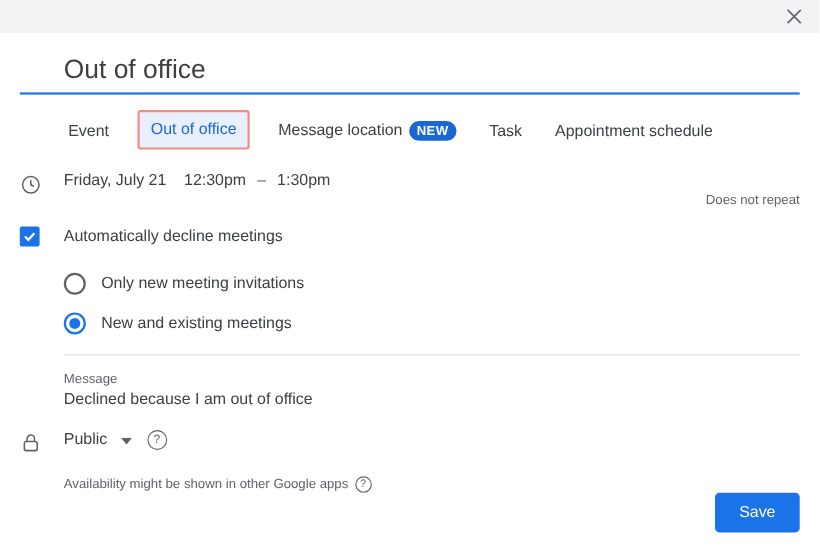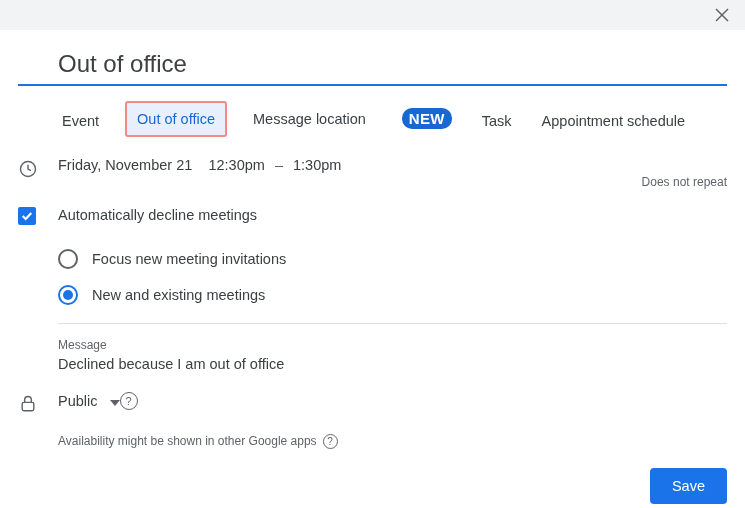--- a/index.html
+++ b/index.html
@@ -68,26 +68,25 @@
     .tab-active {
       border: 2.5px solid #f28b82;
       background: #e8f0fe;
       color: #1967d2;
       padding: 8px 10px;
       border-radius: 3px;
     }
     .badge {
       background: #1967d2;
       color: #fff;
-      font-size: 15px;
+      font-size: 12px;
       font-weight: 700;
       padding: 2px 7px;
       border-radius: 10px;
       letter-spacing: 0.3px;
-      margin-left: 30px;
     }
 
     .row {
       display: flex;
       align-items: flex-start;
       margin-bottom: 16px;
     }
     .icon-col {
       width: 40px;
       flex-shrink: 0;
@@ -168,20 +167,21 @@
     .msg-value {
       font-size: 14.5px;
       color: #3c4043;
       padding-left: 40px;
       margin-bottom: 20px;
     }
 
     .visibility-row {
       display: flex;
       align-items: center;
+      gap: 14px;
       font-size: 14.5px;
     }
     .dropdown-indicator svg { color: #5f6368; }
     .help-circle {
       width: 18px;
       height: 18px;
       border: 1.6px solid #5f6368;
       border-radius: 50%;
       display: inline-flex;
       align-items: center;
@@ -198,21 +198,21 @@
       margin-top: 20px;
       display: flex;
       align-items: flex-start;
       gap: 6px;
     }
     .avail-note .help-circle { width: 15px; height: 15px; font-size: 10px; border-width:1.4px;}
 
     .save-btn {
       position: absolute;
       right: 18px;
-      bottom: 4px;
+      bottom: 24px;
       background: #1a73e8;
       color: #fff;
       border: none;
       padding: 10px 22px;
       border-radius: 4px;
       font-size: 14.5px;
       font-weight: 500;
       cursor: pointer;
     }
   </style>
@@ -244,21 +244,21 @@
 
   <div class="row">
     <div class="icon-col">
       <svg width="20" height="20" viewBox="0 0 24 24" fill="none" stroke="currentColor" stroke-width="1.7">
         <circle cx="12" cy="12" r="9"></circle>
           <polyline points="12 7 12 12 15.5 14"></polyline>
       </svg>
     </div>
     <div class="body-col">
       <div class="datetime-line">
-        <span>Friday, November 21</span>
+        <span>Friday, July 21</span>
         &nbsp;&nbsp;
         <span>12:30pm</span>
         <span class="dash">–</span>
         <span>1:30pm</span>
       </div>
       <div class="datetime-sub">Does not repeat</div>
     </div>
   </div>
 
   <div class="row checkbox-row">
@@ -270,21 +270,21 @@
       </span>
     </div>
     <div class="body-col">
       <span style="font-size:14.5px;">Automatically decline meetings</span>
     </div>
   </div>
 
   <div class="radio-group">
     <div class="radio-item">
       <span class="radio-circle"></span>
-      <span>Focus new meeting invitations</span>
+      <span>Only new meeting invitations</span>
     </div>
     <div class="radio-item">
       <span class="radio-circle selected">
         <span class="radio-dot"></span>
       </span>
       <span>New and existing meetings</span>
     </div>
   </div>
 
   <hr class="divider">

